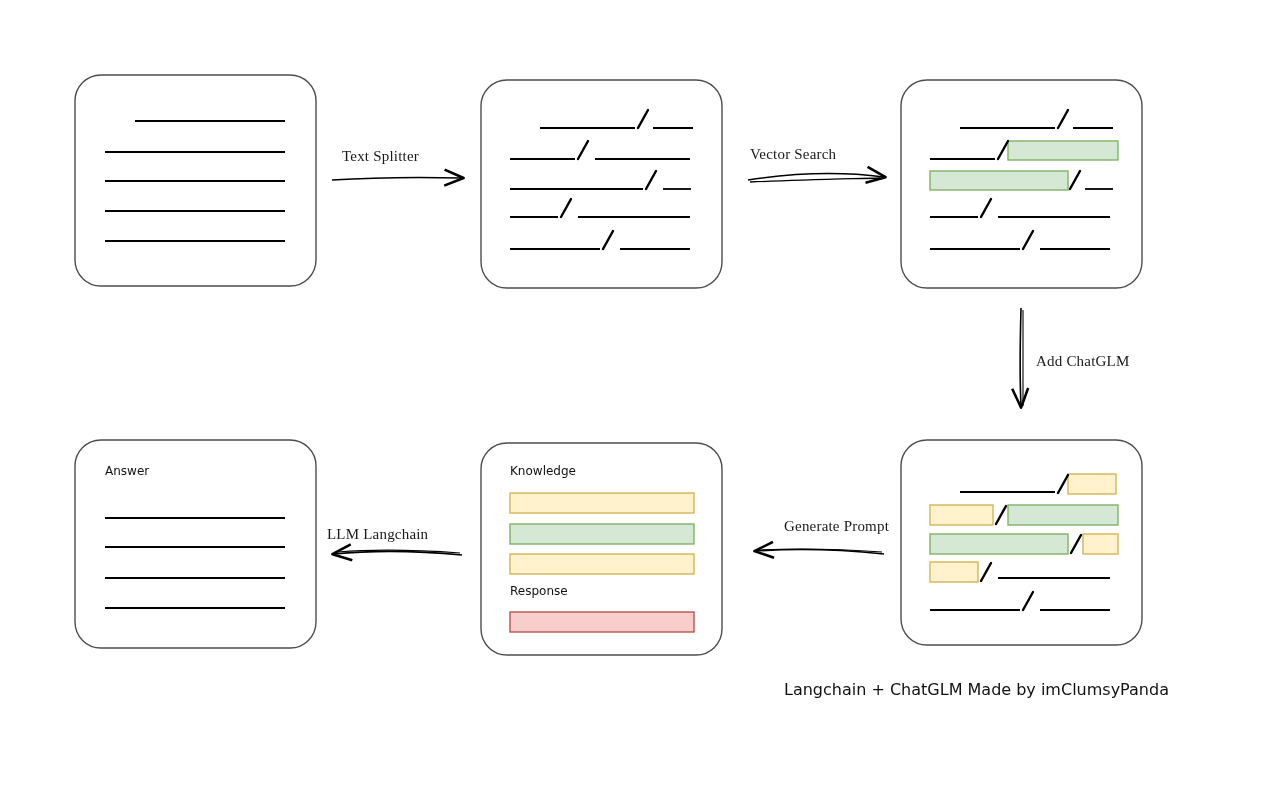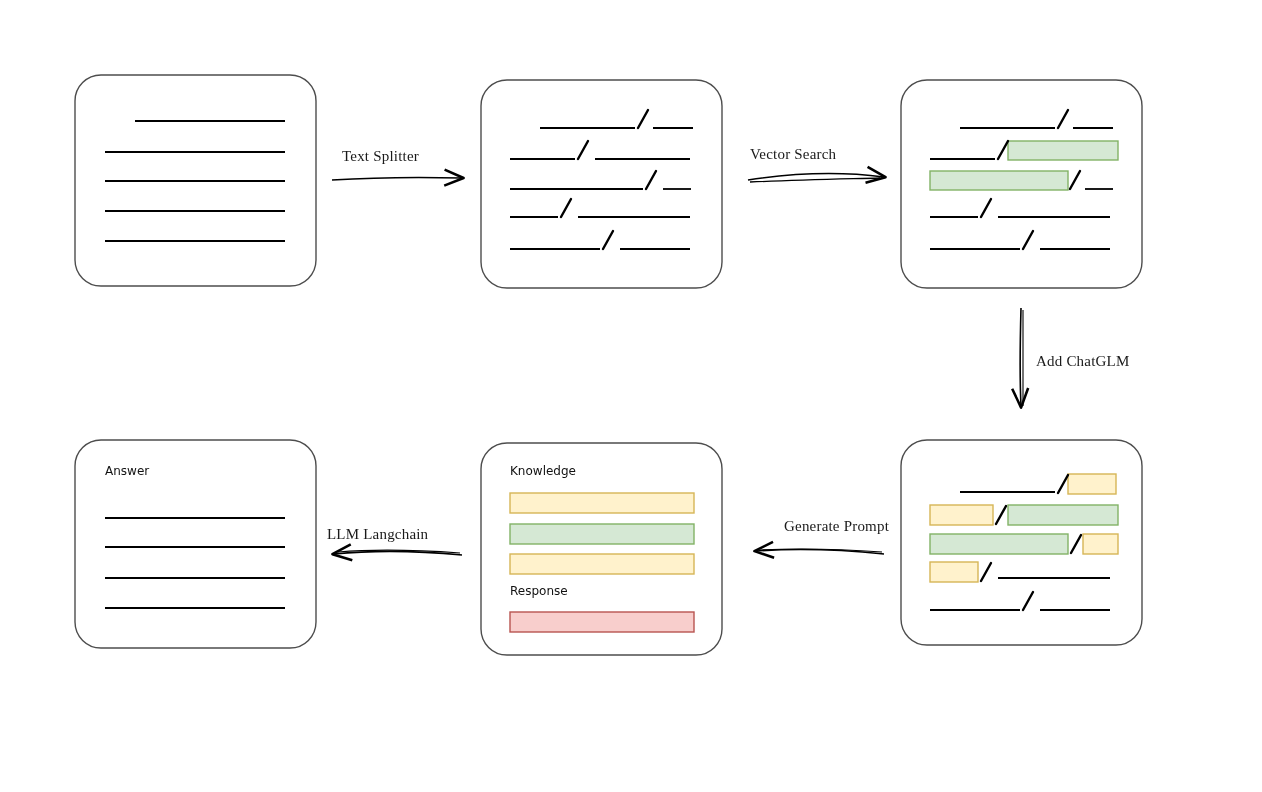--- a/index.html
+++ b/index.html
@@ -192,13 +192,14 @@
   <div class="lbl" style="left:775px; top:518px;margin-left:9px;">Generate Prompt</div>
 
   <div class="lbl" style="left:327px; top:526px;">LLM Langchain</div>
 
   <div class="boxlabel" style="left:105px; top:464px;">Answer</div>
 
   <div class="boxlabel" style="left:510px; top:464px;">Knowledge</div>
 
   <div class="boxlabel" style="left:510px; top:584px;">Response</div>
 
+  <div class="caption" style="left:784px; top:680px;">Langchain + ChatGLM Made by imClumsyPanda</div>
 </div>
 
 </body></html>

